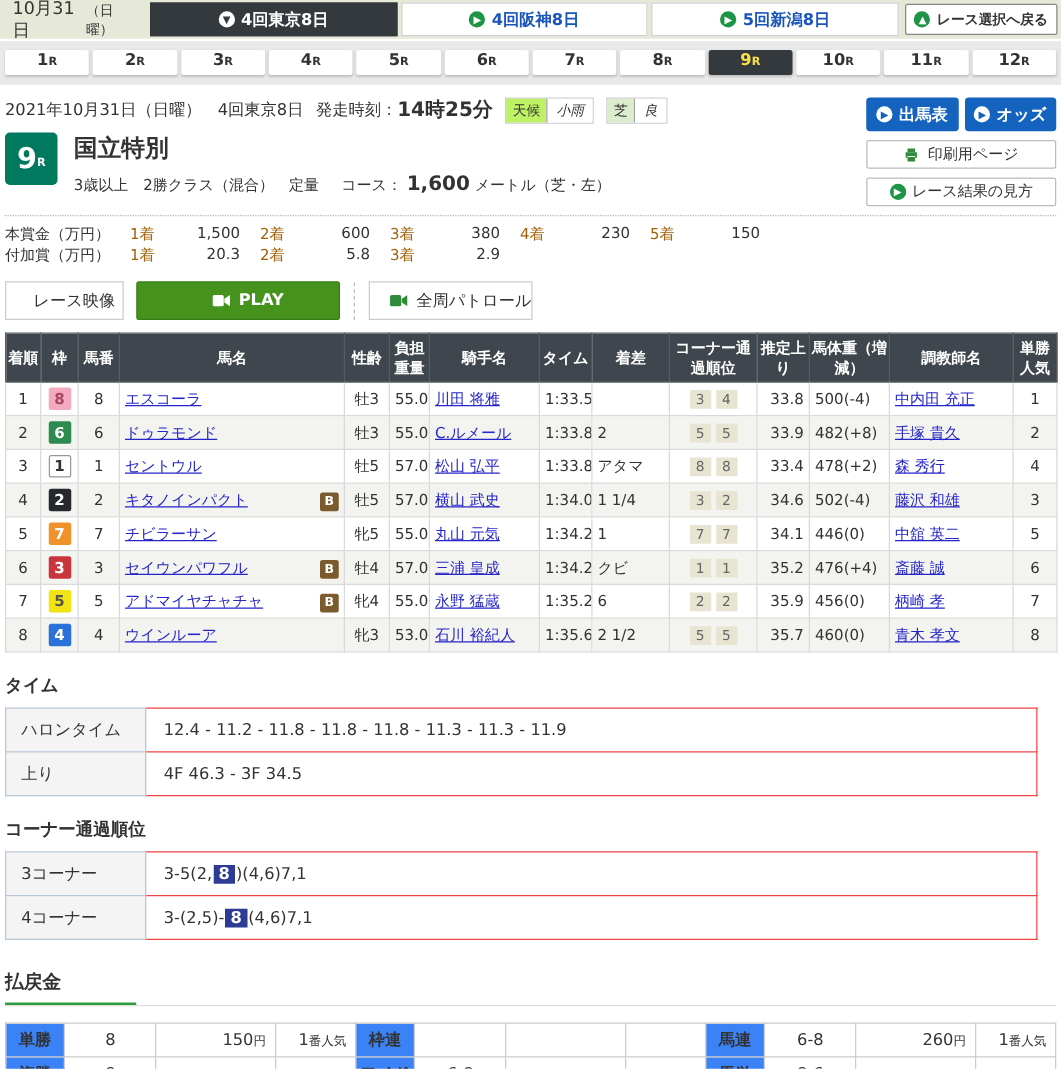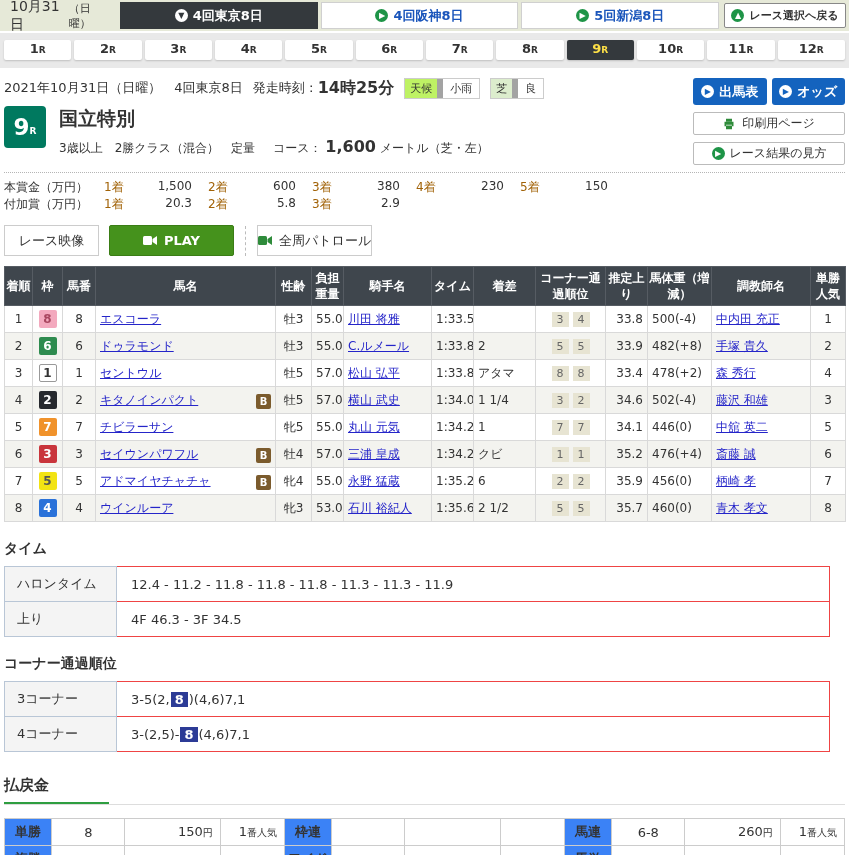--- a/index.html
+++ b/index.html
@@ -36,43 +36,43 @@
 .race-head-right { position:absolute; top:2px; right:0; width:152px; }
 .btn-blue-row { display:flex; gap:5px; }
 .btn-blue { flex:1; background:#1463be; color:#fff; border-radius:3px; height:27px; display:flex;
   align-items:center; justify-content:center; font-size:13px; font-weight:bold; cursor:pointer; }
 .btn-outline { margin-top:7px; height:23px; background:#fff; border:1px solid #bbb; border-radius:2px;
   display:flex; align-items:center; justify-content:center; font-size:12px; cursor:pointer; }
 .race-info-line { display:flex; align-items:center; height:24px; font-size:13px; }
 .start-time { font-size:16px; font-weight:bold; }
 .pair { display:inline-flex; border:1px solid #ccc; font-size:11px; margin-left:10px; }
 .pair .k { padding:2px 5px; }
-.pair .v { padding:2px 7px; background:#fff; border-left:6px solid #a3a3a3; }
+.pair .v { padding:2px 7px; background:#fff; border-left:1px solid #a3a3a3;font-style:italic; }
 .k.sky { background:#bef264; }
 .k.grass { background:#dcedcd; }
 .race-title-row { display:flex; margin-top:6px; align-items:flex-start; }
 .race-no { width:42px; height:42px; background:#00795f; border-radius:4px; color:#fff; display:flex;
   align-items:center; justify-content:center; font-size:23px; font-weight:bold; margin-right:13px; }
 .race-no .rsuf { margin-top:7px; }
 .race-title { font-size:19px; font-weight:bold; margin:0 0 5px; }
 .race-conds { font-size:12px; }
 .course-val { font-size:16px; font-weight:bold; }
 
 .prize { border-top:1px dotted #b5b5b5; margin-top:10px; padding:6px 0 2px; font-size:12px; }
 .prize-row { display:flex; height:17px; align-items:center; }
 .p-label { width:100px; }
 .p-pair { display:inline-flex; }
 .p-rank { width:36px; color:#a16207; }
 .p-val { width:52px; text-align:right; margin-right:16px; }
 
 .video-row { display:flex; align-items:center; margin:10px 0; }
 .btn-plain { border:1px solid #ccc; background:#fff; height:31px; display:flex; align-items:center;
-  justify-content:center; font-size:13px; cursor:pointer; }
+  justify-content:center; font-size:13px; cursor:pointer;padding-left:16px; }
 .btn-video { width:95px; }
-.btn-play { width:125px; background:#45921c; border:1px solid #3a7d15; color:#fff; font-weight:bold;
+.btn-play { width:163px; background:#45921c; border:1px solid #3a7d15; color:#fff; font-weight:bold;
   margin-left:10px; border-radius:2px; }
 .v-divider { border-left:1px dashed #bbb; height:30px; margin:0 11px; }
 .cam { margin-right:7px; display:inline-flex; }
 
 .results { width:841px; border-collapse:collapse; table-layout:fixed; margin-top:4px; font-size:12px; }
 .results th { background:#3f464d; color:#fff; font-weight:bold; padding:3px 1px; border:1px solid #565c63;
   line-height:1.35; vertical-align:middle; }
 .results td { border:1px solid #d9d9d9; border-top:1px solid #c9c9c9; text-align:center; padding:2px 4px;
   height:27px; vertical-align:middle; overflow:hidden; }
 .results tbody tr:nth-child(even) td { background:#f3f3ef; }

